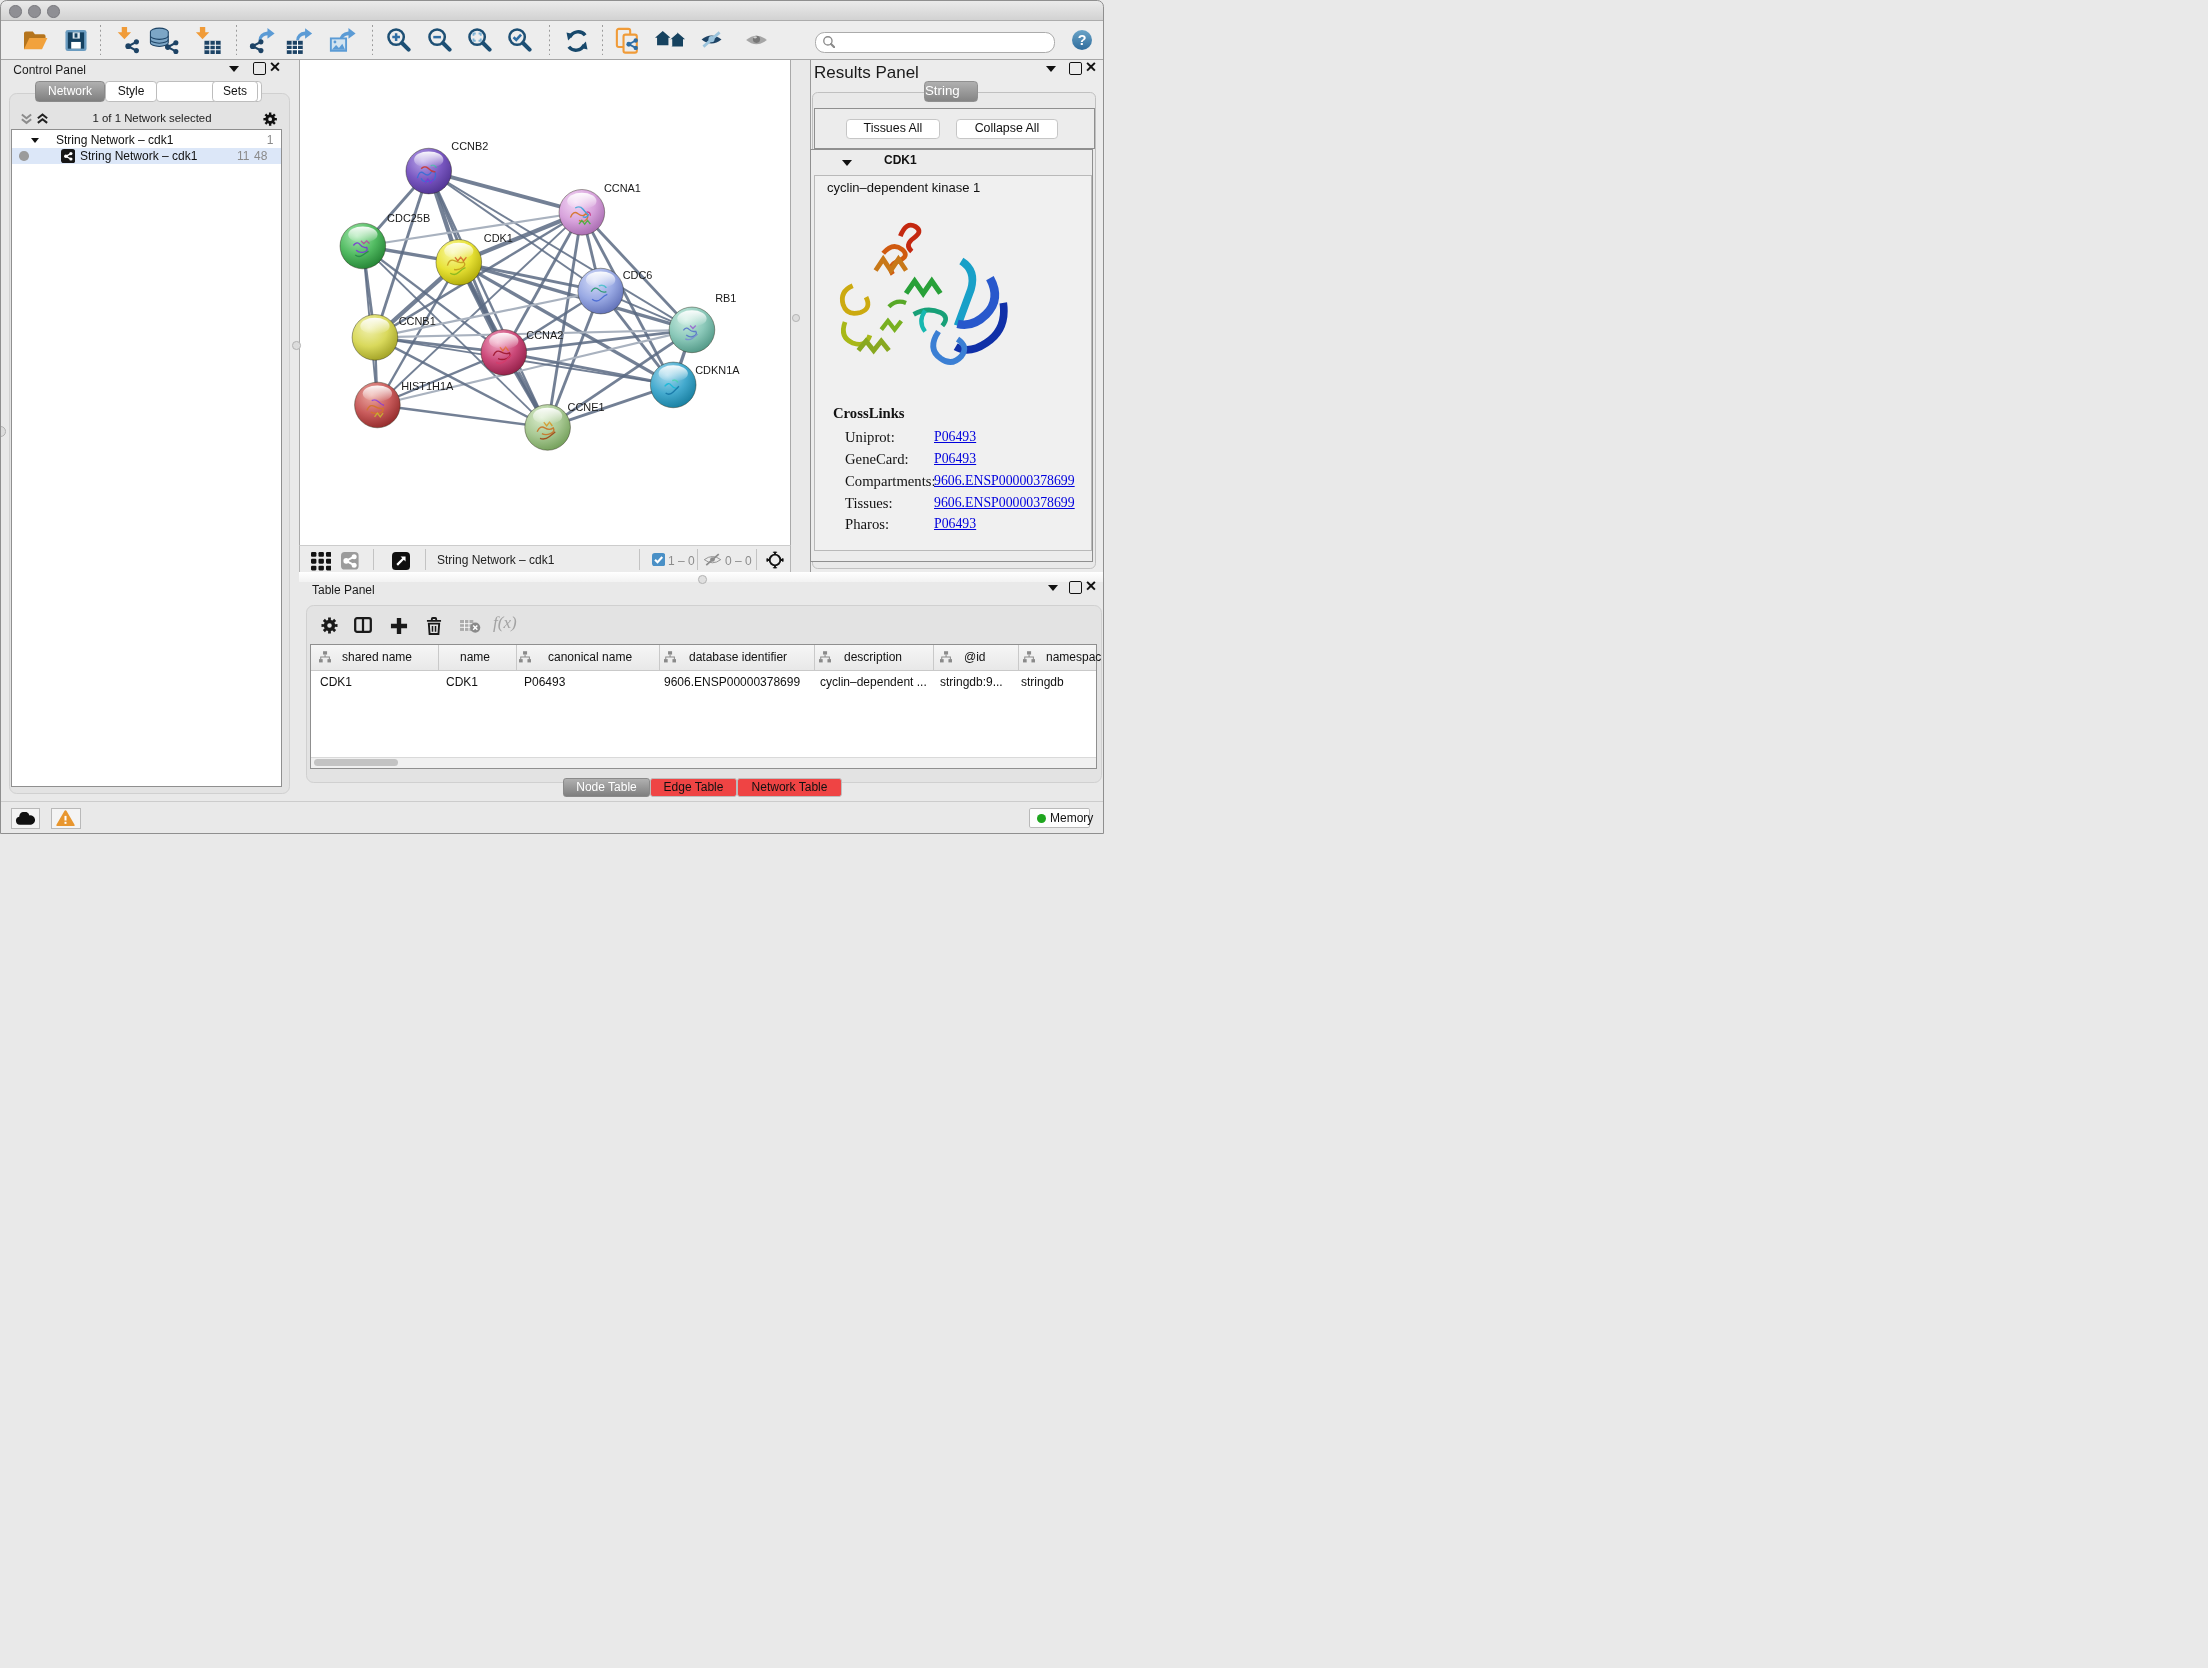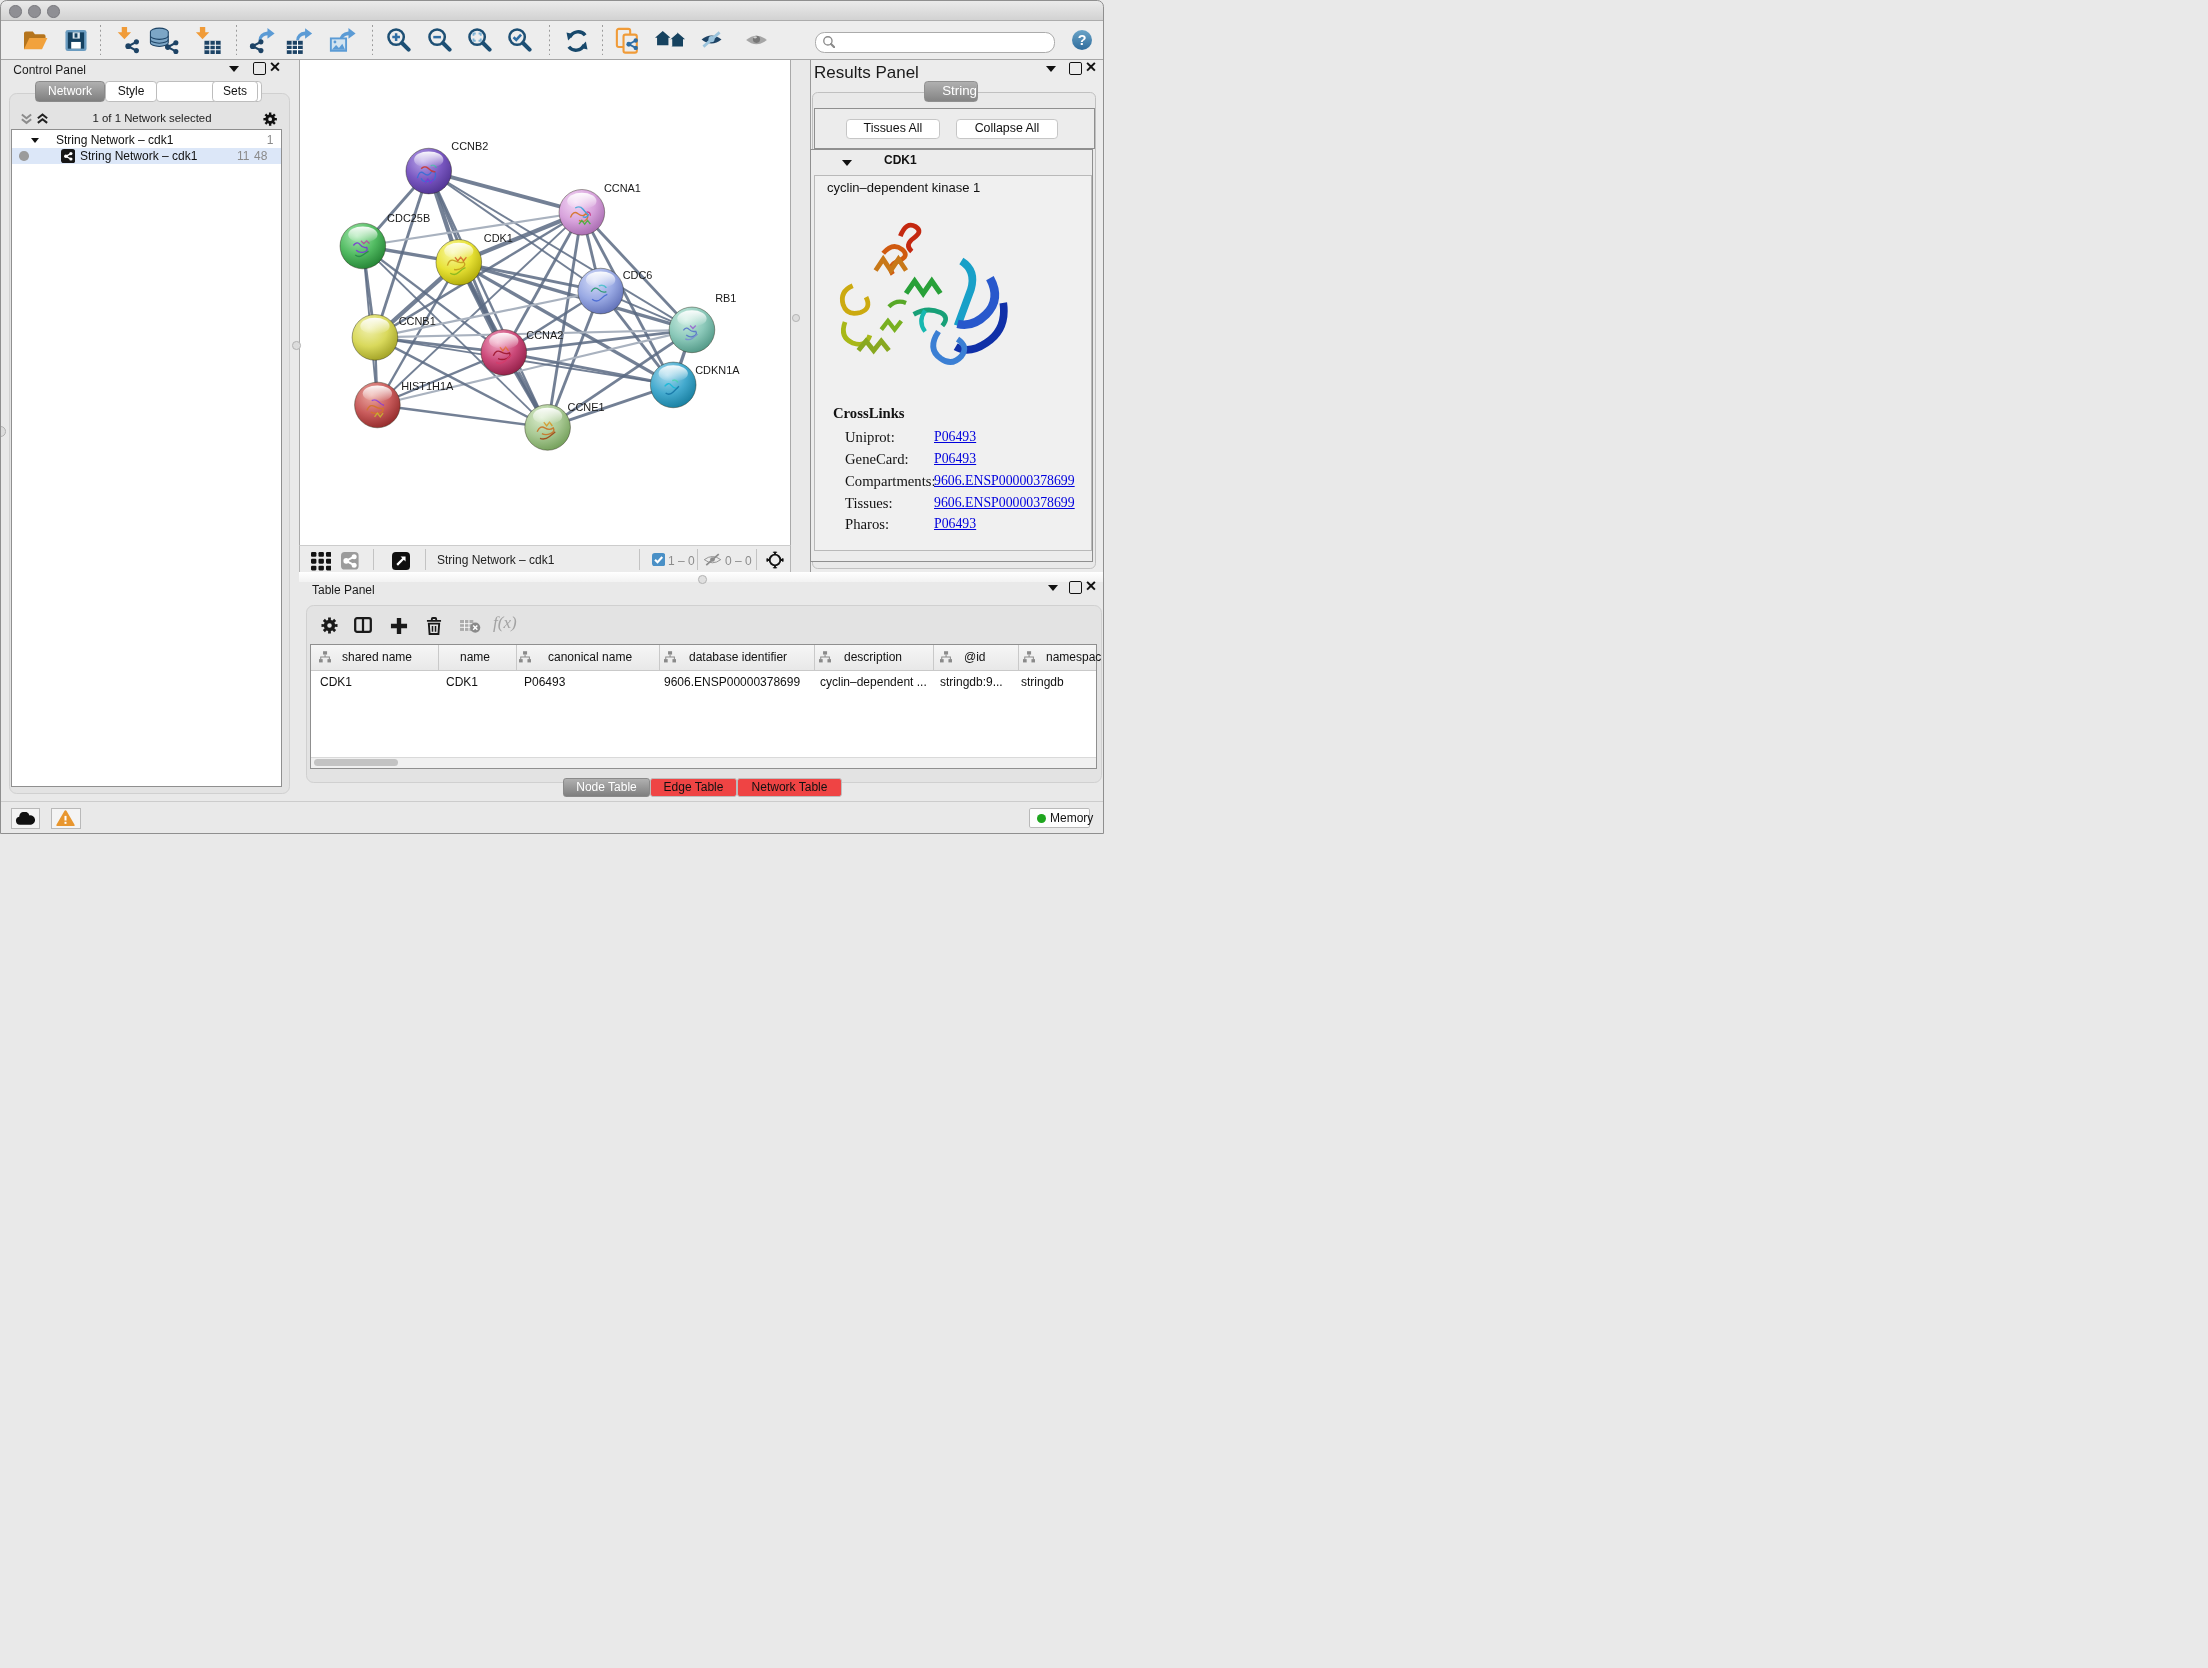--- a/index.html
+++ b/index.html
@@ -43,21 +43,21 @@
 #canvas{position:absolute;left:299px;top:60px;width:490px;height:485px;background:#fff;
  border-left:1px solid #a9a9a9;border-right:1px solid #a9a9a9;}
 #cfooter{position:absolute;left:299px;top:545px;width:490px;height:27px;
  background:#ececec;border:1px solid #b5b5b5;border-top:1px solid #cccccc;}
 .fsep{position:absolute;top:2.9px;height:21px;width:1px;background:#c3c3c3;}
 
 #results{position:absolute;left:810px;top:60px;width:294px;height:518px;
  background:#ececec;border-left:1.9px solid #9a9a9a;}
 #res-title{position:absolute;left:814px;top:63px;font-size:17px;color:#1a1a1a;}
 #stringtab{position:absolute;left:924px;top:81px;z-index:5;width:52px;height:18.5px;border-radius:3.8px;
- background:linear-gradient(#b0b0b0,#848484);color:#fff;font-size:13.3px;text-align:right;
+ background:linear-gradient(#b0b0b0,#848484);color:#fff;font-size:13.3px;text-align:left;
  line-height:18.5px;border:1px solid #909090;}
 #res-outer{position:absolute;left:812px;top:92px;width:282px;height:475px;
  background:#e9e9e9;border:1px solid #c0c0c0;border-radius:5.7px;}
 #res-box1{position:absolute;left:814px;top:108px;width:279px;height:39px;
  background:#ececec;border:1px solid #8f8f8f;}
 .rbtn{position:absolute;top:119px;height:17.6px;background:#fff;border:1px solid #c6c6c6;
  border-radius:3.8px;font-size:12.4px;color:#111;text-align:center;line-height:17.6px;}
 #res-box2{position:absolute;left:810px;top:149px;width:281px;height:411px;
  background:#ececec;border:1.4px solid #8f8f8f;}
 #res-desc{position:absolute;left:814px;top:175px;width:276px;height:374px;

